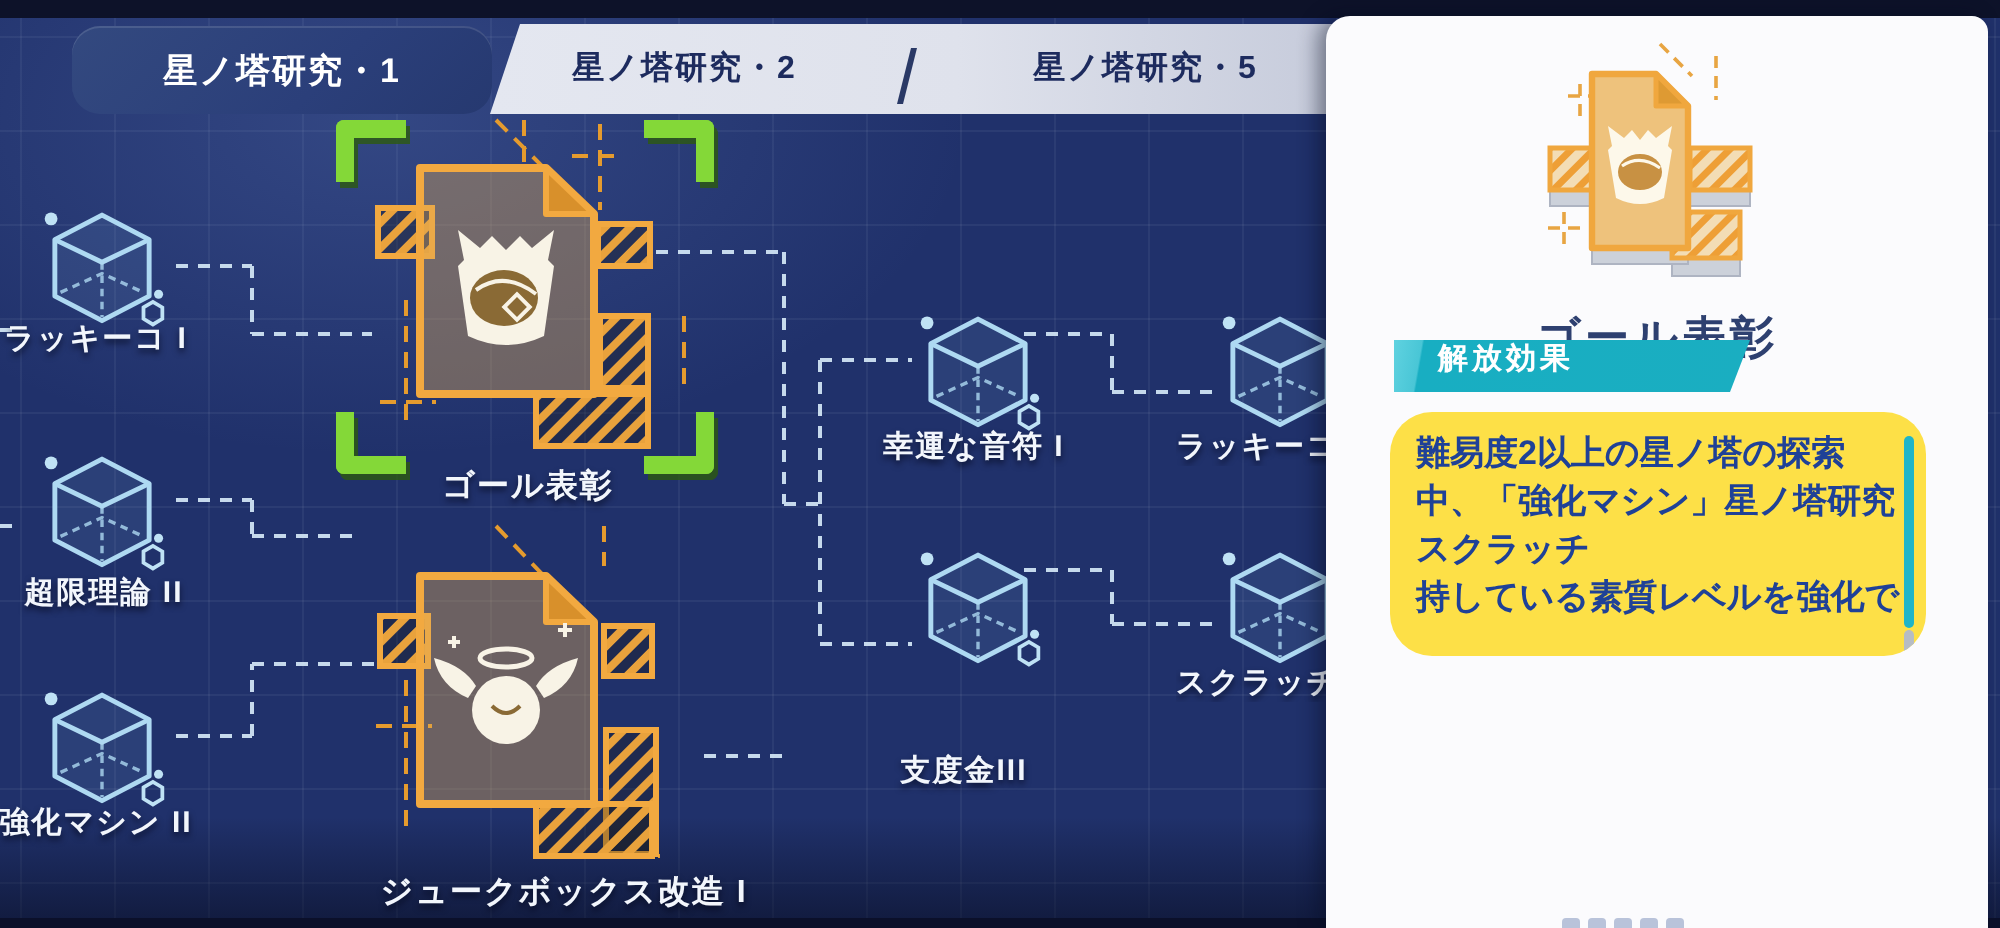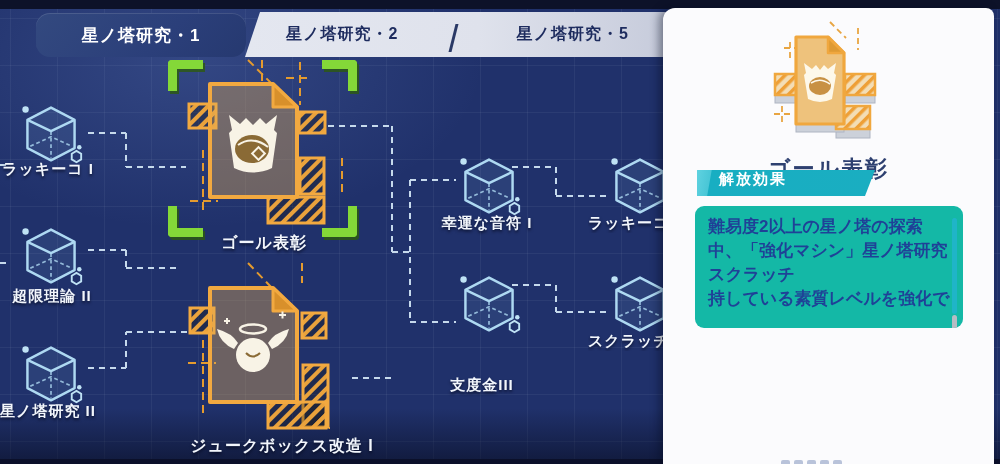--- a/index.html
+++ b/index.html
@@ -71,21 +71,21 @@
   }
   .banner{
     position:absolute;left:34px;top:162px;width:178px;height:26px;
     background:linear-gradient(100deg,#5fd2e0 0px,#49c6d6 14px,#18aec2 15px,#1aaec1 100%);
     clip-path:polygon(0 0,100% 0,calc(100% - 10px) 100%,0 100%);
     display:flex;align-items:flex-start;
   }
   .banner span{color:#ffffff;font-weight:bold;font-size:15px;letter-spacing:2px;padding-left:22px;}
   .descbox{
     position:absolute;left:32px;top:198px;width:268px;height:122px;
-    background:#14b8a6;border-radius:9px;overflow:hidden;
+    background:#fde047;border-radius:21px;overflow:hidden;
   }
   .descline{
     position:relative;white-space:nowrap;color:#1f4197;font-weight:bold;
     font-size:17px;line-height:24px;margin-left:13px;
   }
   .descbox .pad{height:9px;}
   .coin{
     display:inline-block;width:17px;height:17px;border-radius:50%;vertical-align:-2px;
     background:radial-gradient(circle at 50% 42%,#ffe9a8 0 3px,#f6c95f 60%,#e09a2e 100%);
     border:1px solid #c27f1d;position:relative;margin:0 1px;
@@ -170,21 +170,21 @@
         <path d="M8 21 L33 33 L58 21" fill="none"></path>
     </g>
     <g fill="none" stroke="#aed9f2" stroke-width="1.8" stroke-dasharray="4 3" opacity="0.8">
       <path d="M33 33 V62"></path>
         <path d="M11 49 L33 39 L55 49"></path>
     </g>
     <circle cx="6" cy="10" r="3.4" fill="#bfe2f5"></circle>
     <path d="M55 57 l5 -3 5 3 0 6 -5 3 -5 -3 Z" fill="none" stroke="#bfe2f5" stroke-width="2"></path>
     <circle cx="63" cy="50" r="2.4" fill="#bfe2f5"></circle>
   </svg>
-  <div class="nodelabel" style="left:48px;top:402px;">星ノ塔研究 II</div>
+  <div class="nodelabel" style="left:48px;top:402px;">強化マシン II</div>
 
   <svg class="cube" style="left:456px;top:152px;" width="66" height="66" viewBox="0 0 66 70">
     <g fill="rgba(150,200,240,0.10)" stroke="#aed9f2" stroke-width="2.6" stroke-linejoin="round">
       <path d="M8 21 L33 8 L58 21 L58 51 L33 64 L8 51 Z"></path>
         <path d="M8 21 L33 33 L58 21" fill="none"></path>
     </g>
     <g fill="none" stroke="#aed9f2" stroke-width="1.8" stroke-dasharray="4 3" opacity="0.8">
       <path d="M33 33 V62"></path>
         <path d="M11 49 L33 39 L55 49"></path>
     </g>

